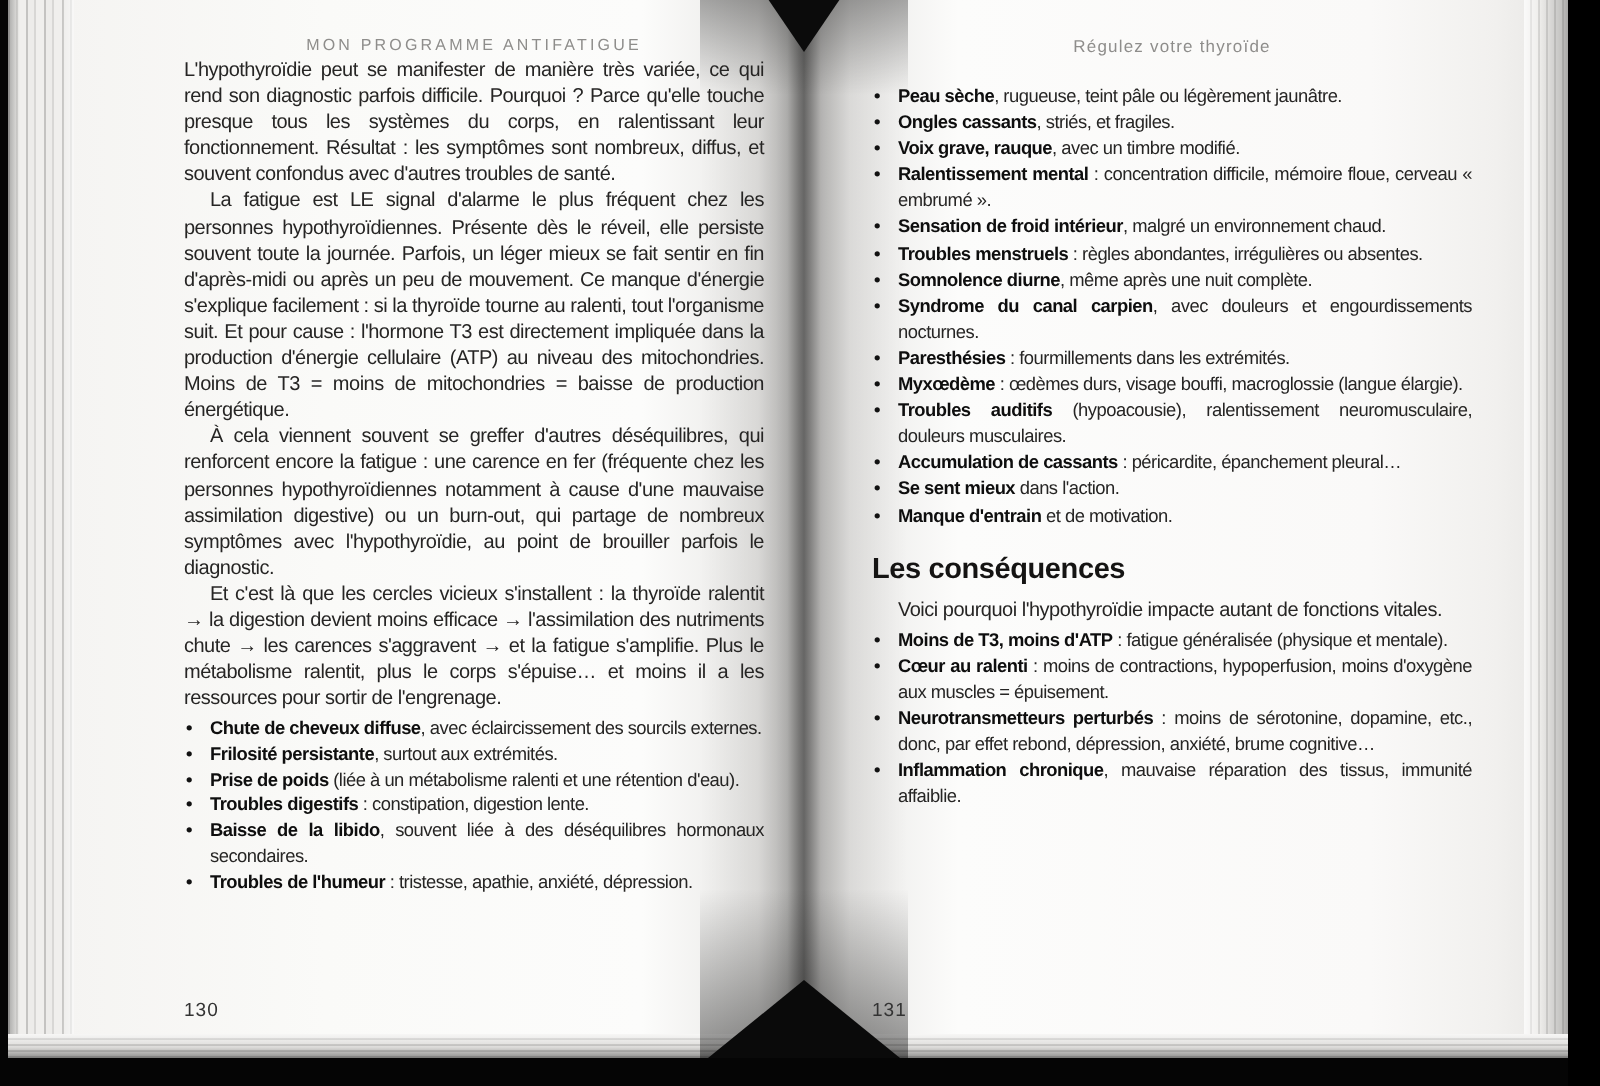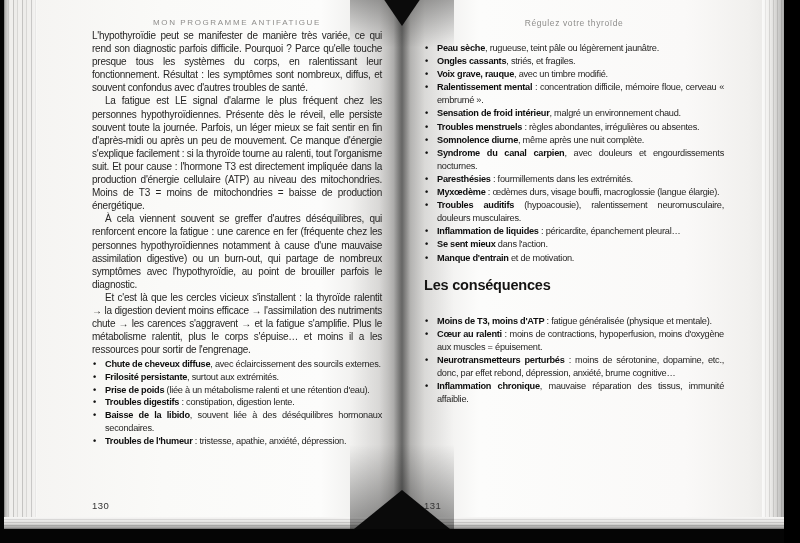--- a/index.html
+++ b/index.html
@@ -48,21 +48,21 @@
     position:absolute;left:372px;top:0;width:52px;height:26px;background:#0b0b0b;
     clip-path:polygon(16% 0,84% 0,50% 100%);
   }
   .wedge-bottom{
     position:absolute;left:350px;top:490px;width:96px;height:39px;background:#0a0a0a;
     clip-path:polygon(50% 0,0 100%,100% 100%);
   }
   
   .page{position:absolute;top:18px;color:#262524;}
   .page-left{left:88px;width:290px;height:500px;}
-  .page-right{left:420px;width:300px;height:500px;}
+  .page-right{left:432px;width:300px;height:500px;}
   .running-head{
     font-size:8px;letter-spacing:1.6px;color:#8e8d8b;text-align:center;
     white-space:nowrap;margin-bottom:2px;
   }
   .running-head.rh-right{letter-spacing:.6px;font-size:8.5px;}
   .section-title{
     font-size:14.5px;font-weight:bold;color:#151413;letter-spacing:-.2px;
     margin:14px 0 7px 0;
   }
   .body{
@@ -75,21 +75,21 @@
     position:relative;padding-left:13px;margin:0;
     font-size:9.2px;line-height:12.7px;letter-spacing:-.25px;text-align:justify;
   }
   .page-right ul.bullets li{line-height:13.1px;}
   .dot{position:absolute;left:1px;top:0;font-weight:bold;color:#111;}
   b{color:#0e0e0e;}
   .pagenum{
     position:absolute;left:0;top:482px;width:100%;text-align:left;
     font-size:9.5px;color:#333;letter-spacing:.5px;
   }
-  .consequences-title{margin-top:12px;margin-bottom:22px;}
+  .consequences-title{margin-top:12px;margin-bottom:6px;}
 </style>
 </head>
 <body>
 
 <div class="stage">
   <div class="spread">
     <div class="edge-left"></div>
     <div class="edge-right"></div>
     <div class="edge-bottom"></div>
     <div class="gutter"></div>
@@ -120,25 +120,26 @@
         <li><span class="dot">•</span><b>Ongles cassants</b><span>, striés, et fragiles.</span></li>
         <li><span class="dot">•</span><b>Voix grave, rauque</b><span>, avec un timbre modifié.</span></li>
         <li><span class="dot">•</span><b>Ralentissement mental</b><span> : concentration difficile, mémoire floue, cerveau « embrumé ».</span></li>
         <li><span class="dot">•</span><b>Sensation de froid intérieur</b><span>, malgré un environnement chaud.</span></li>
         <li><span class="dot">•</span><b>Troubles menstruels</b><span> : règles abondantes, irrégulières ou absentes.</span></li>
         <li><span class="dot">•</span><b>Somnolence diurne</b><span>, même après une nuit complète.</span></li>
         <li><span class="dot">•</span><b>Syndrome du canal carpien</b><span>, avec douleurs et engourdissements nocturnes.</span></li>
         <li><span class="dot">•</span><b>Paresthésies</b><span> : fourmillements dans les extrémités.</span></li>
         <li><span class="dot">•</span><b>Myxœdème</b><span> : œdèmes durs, visage bouffi, macroglossie (langue élargie).</span></li>
         <li><span class="dot">•</span><b>Troubles auditifs</b><span> (hypoacousie), ralentissement neuromusculaire, douleurs musculaires.</span></li>
-        <li><span class="dot">•</span><b>Inflammation de liquides</b><span> : péricardite, épanchement pleural…</span></li>
+        <li><span class="dot">•</span><b>Accumulation de cassants</b><span> : péricardite, épanchement pleural…</span></li>
         <li><span class="dot">•</span><b>Se sent mieux</b><span> dans l'action.</span></li>
         <li><span class="dot">•</span><b>Manque d'entrain</b><span> et de motivation.</span></li>
       </ul>
       <h2 class="section-title consequences-title">Les conséquences</h2>
+      <p class="body indent">Voici pourquoi l'hypothyroïdie impacte autant de fonctions vitales.</p>
       <ul class="bullets">
         <li><span class="dot">•</span><b>Moins de T3, moins d'ATP</b><span> : fatigue généralisée (physique et mentale).</span></li>
         <li><span class="dot">•</span><b>Cœur au ralenti</b><span> : moins de contractions, hypoperfusion, moins d'oxygène aux muscles = épuisement.</span></li>
         <li><span class="dot">•</span><b>Neurotransmetteurs perturbés</b><span> : moins de sérotonine, dopamine, etc., donc, par effet rebond, dépression, anxiété, brume cognitive…</span></li>
         <li><span class="dot">•</span><b>Inflammation chronique</b><span>, mauvaise réparation des tissus, immunité affaiblie.</span></li>
       </ul>
       <div class="pagenum">131</div>
     </div>
   </div>
 </div>

